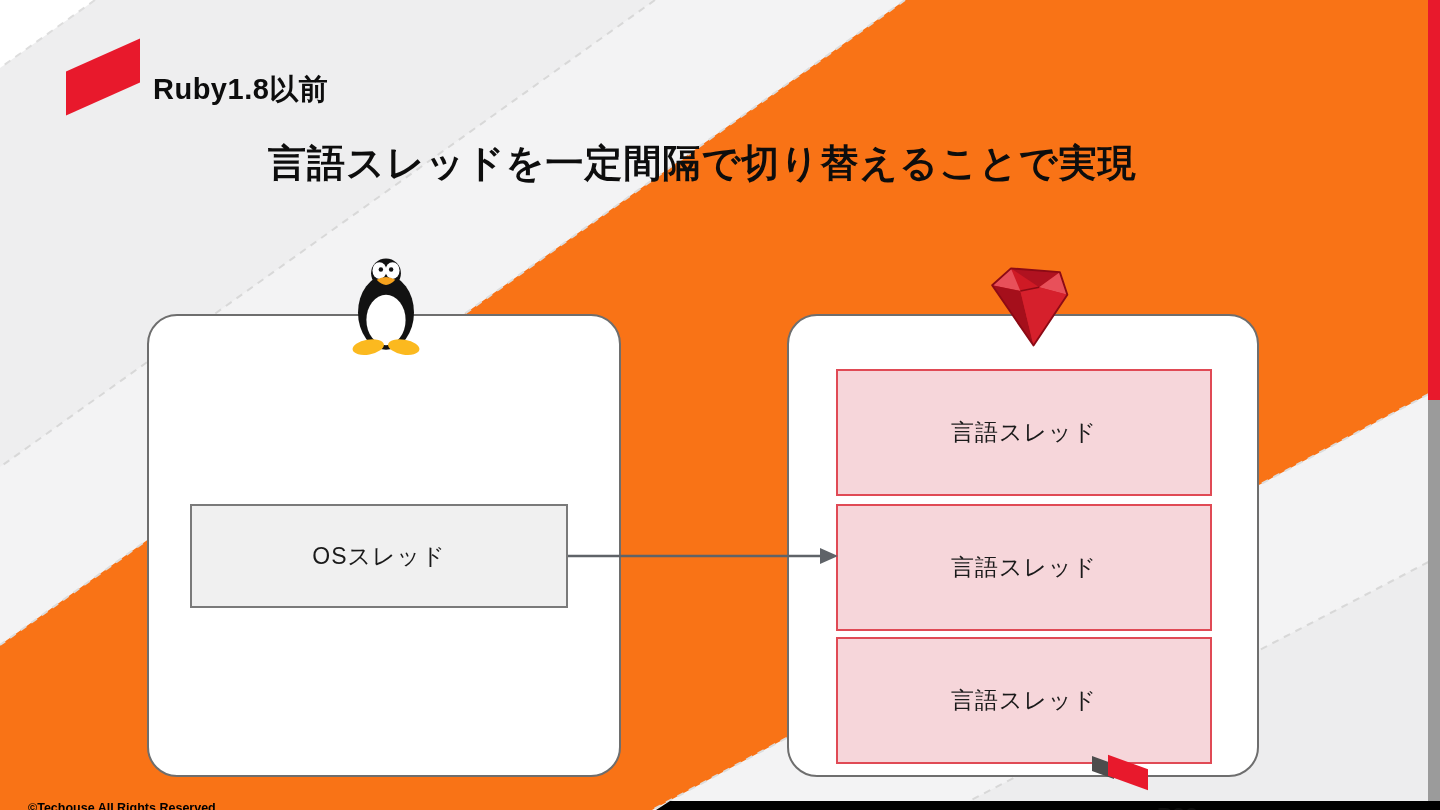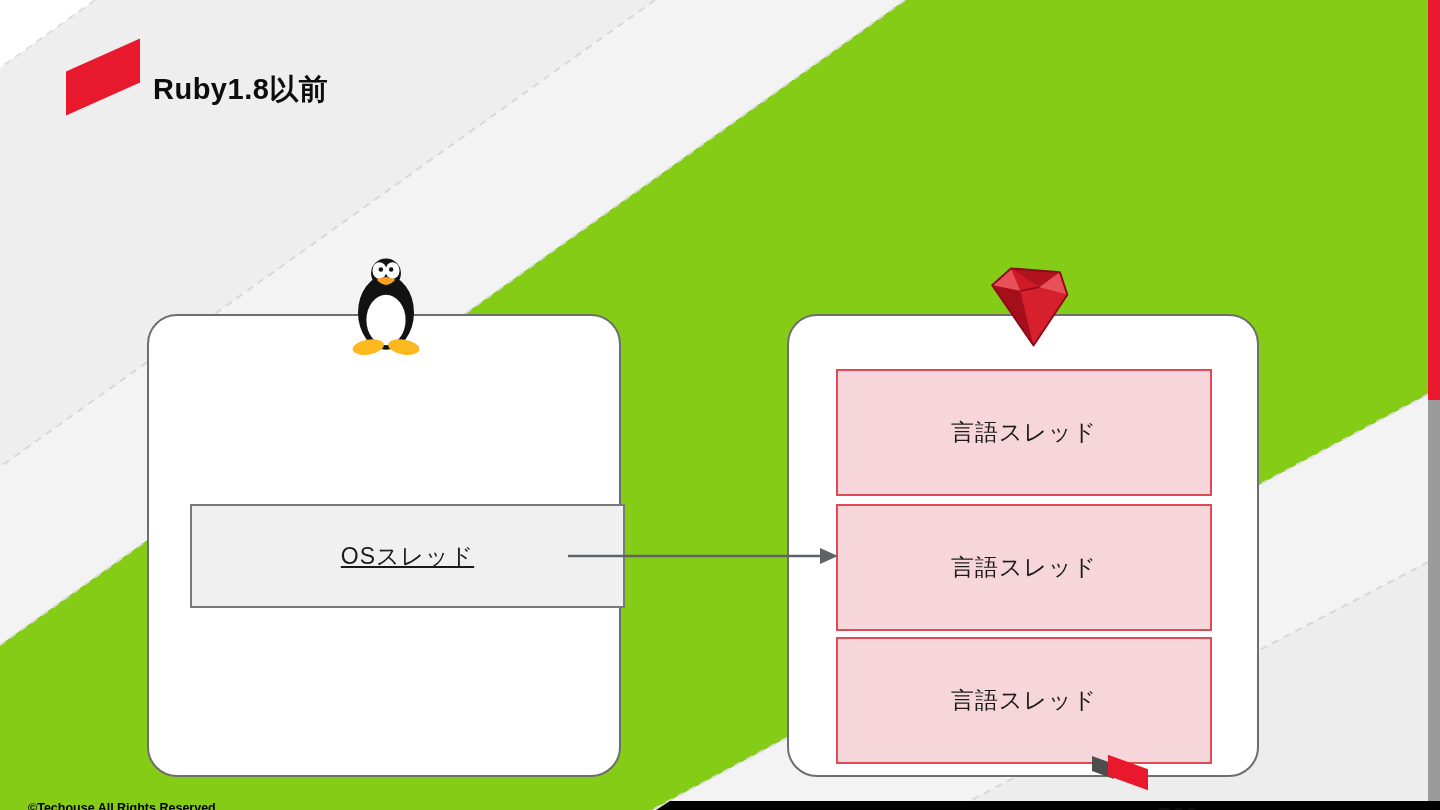--- a/index.html
+++ b/index.html
@@ -1,33 +1,33 @@
 <!DOCTYPE html>
 <html><head>
 <meta charset="utf-8">
 <style>
   * { margin:0; padding:0; box-sizing:border-box; }
   html,body { width:1440px; height:810px; }
   body { font-family:"Liberation Sans","DejaVu Sans",sans-serif; background:#fff; }
-  .slide { position:relative; width:1440px; height:810px; overflow:hidden; background:#84cc16; }
+  .slide { position:relative; width:1440px; height:810px; overflow:hidden; background:#f97316; }
   .abs { position:absolute; }
 
   .bg-svg { left:0; top:0; }
 
   .kicker { left:153px; top:70px; font-size:29px; font-weight:700; color:#0d0d0d; letter-spacing:.5px; white-space:nowrap; }
   .title  { left:268px; top:138px; font-size:38px; font-weight:700; color:#0d0d0d; letter-spacing:1px; white-space:nowrap; }
 
   .logo-parallelogram { left:66px; top:55px; width:74px; height:44px; background:#e8192c; transform:skewY(-24deg); }
 
   .container-box { border:2px solid #6e6e6e; border-radius:30px; background:#fff; }
   .left-container  { left:147px; top:314px; width:474px; height:463px; }
   .right-container { left:787px; top:314px; width:472px; height:463px; }
 
   .thread-box { display:flex; align-items:center; justify-content:center; font-size:23px; color:#1a1a1a; letter-spacing:1px; }
-  .os-box   { left:190px; top:504px; width:435px; height:104px; background:#f0f0f0; border:2px solid #7a7a7a;text-decoration:underline; }
+  .os-box   { left:190px; top:504px; width:378px; height:104px; background:#f0f0f0; border:2px solid #7a7a7a; }
   .lang-box { left:836px; width:376px; height:127px; background:#f6d6da; border:2px solid #e04a55; }
   .lang-box-1 { top:369px; }
   .lang-box-2 { top:504px; }
   .lang-box-3 { top:637px; }
 
   .tux-icon { left:344px; top:254px; width:84px; height:104px; }
   .gem-icon { left:979px; top:261px; width:94px; height:90px; }
   .arrow-svg { left:568px; top:544px; width:272px; height:24px; }
 
   .sidebar-red  { left:1428px; top:0; width:12px; height:400px; background:#e8192c; }
@@ -53,20 +53,21 @@
     <polygon points="0,0 95,0 0,68" fill="#ffffff"></polygon>
     <line x1="95" y1="0" x2="0" y2="68" stroke="#dddddd" stroke-width="2" stroke-dasharray="7 6"></line>
     <polygon points="1440,388 1440,810 652,810" fill="#f3f3f4"></polygon>
     <line x1="1440" y1="388" x2="652" y2="810" stroke="#dcdcdc" stroke-width="2" stroke-dasharray="7 6"></line>
     <polygon points="1440,556 1440,810 952,810" fill="#ededee"></polygon>
     <line x1="1440" y1="556" x2="952" y2="810" stroke="#d8d8d8" stroke-width="2" stroke-dasharray="7 6"></line>
   </svg>
 
   <div class="abs logo-parallelogram"></div>
   <div class="abs kicker">Ruby1.8以前</div>
+  <div class="abs title">言語スレッドを一定間隔で切り替えることで実現</div>
 
   <div class="abs container-box left-container"></div>
 
   <div class="abs container-box right-container"></div>
 
   <svg class="abs tux-icon" viewBox="0 0 90 106">
     <circle cx="45" cy="18" r="16" fill="#121212"></circle>
     <ellipse cx="45" cy="60" rx="30" ry="40" fill="#121212"></ellipse>
     <ellipse cx="45" cy="68" rx="21" ry="27" fill="#ffffff"></ellipse>
     <ellipse cx="38" cy="15" rx="7.5" ry="9" fill="#ffffff"></ellipse>

